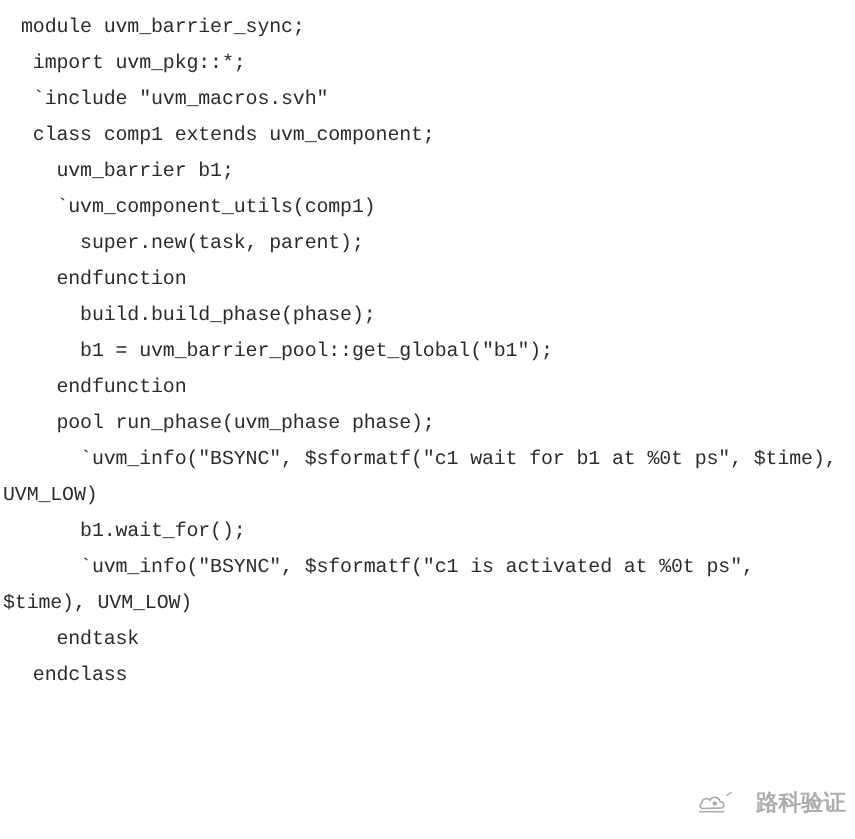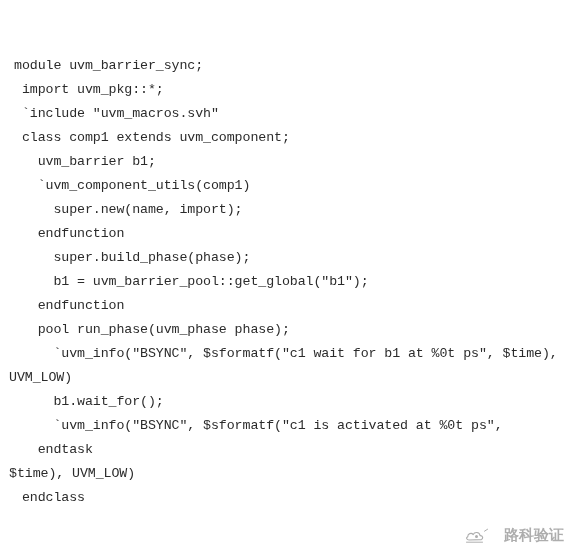--- a/index.html
+++ b/index.html
@@ -15,45 +15,44 @@
     position: relative;
   }
 
   #code-listing {
     position: absolute;
     left: 0;
     top: 0;
     width: 570px;
     padding-top: 6px;
     box-sizing: border-box;
-    margin-top: 48px;
   }
 
   .code-line {
     font-family: "Liberation Mono", "DejaVu Sans Mono", monospace;
     font-size: 13.3px;
     line-height: 24px;
     height: 24px;
     color: #2b2b2b;
     white-space: pre;
     padding-left: 14px;
     letter-spacing: -0.1px;
   }
 
   
   .code-line.cont {
-    padding-left: 9px;
+    padding-left: 2px;
   }
 
   #watermark {
     position: absolute;
     right: 6px;
     bottom: 14px;
     display: flex;
-    align-items: flex-end;
+    align-items: flex-start;
     gap: 13px;
     opacity: 0.42;
     pointer-events: none;
   }
 
   #watermark .wm-mark {
     width: 26px;
     height: 18px;
     display: block;
   }
@@ -70,32 +69,32 @@
 </head>
 <body>
 
 <div id="code-listing">
     <div class="code-line">module uvm_barrier_sync;</div>
     <div class="code-line"> import uvm_pkg::*;</div>
     <div class="code-line"> `include "uvm_macros.svh"</div>
     <div class="code-line"> class comp1 extends uvm_component;</div>
     <div class="code-line">   uvm_barrier b1;</div>
     <div class="code-line">   `uvm_component_utils(comp1)</div>
-    <div class="code-line">     super.new(name, import);</div>
+    <div class="code-line">     super.new(task, parent);</div>
     <div class="code-line">   endfunction</div>
-    <div class="code-line">     super.build_phase(phase);</div>
+    <div class="code-line">     build.build_phase(phase);</div>
     <div class="code-line">     b1 = uvm_barrier_pool::get_global("b1");</div>
     <div class="code-line">   endfunction</div>
     <div class="code-line">   pool run_phase(uvm_phase phase);</div>
     <div class="code-line">     `uvm_info("BSYNC", $sformatf("c1 wait for b1 at %0t ps", $time),</div>
     <div class="code-line cont">UVM_LOW)</div>
     <div class="code-line">     b1.wait_for();</div>
     <div class="code-line">     `uvm_info("BSYNC", $sformatf("c1 is activated at %0t ps",</div>
+    <div class="code-line cont">$time), UVM_LOW)</div>
     <div class="code-line">   endtask</div>
-    <div class="code-line cont">$time), UVM_LOW)</div>
     <div class="code-line"> endclass</div>
   </div>
 
 <div id="watermark">
   <span class="wm-mark">
     <svg class="wm-mark" viewBox="0 0 26 18" xmlns="http://www.w3.org/2000/svg" aria-hidden="true">
       <path d="M4 13 C1.5 13 0.8 10.6 2.8 9.7 C2.6 6.6 6.5 5.3 8.2 7.6 C9.6 4.4 14.4 5 15.1 8.6 C17.6 8.3 18.6 11.4 16.4 12.6 Z" fill="none" stroke="#3d3d3d" stroke-width="1.1" stroke-linejoin="round"></path>
       <path d="M1.5 15.2 L17.5 15.2" stroke="#3d3d3d" stroke-width="1" stroke-linecap="round"></path>
       <circle cx="11.5" cy="9.6" r="1.5" fill="#3d3d3d"></circle>
       <path d="M19.5 4.2 L22.6 2.2" stroke="#3d3d3d" stroke-width="1" stroke-linecap="round"></path>

